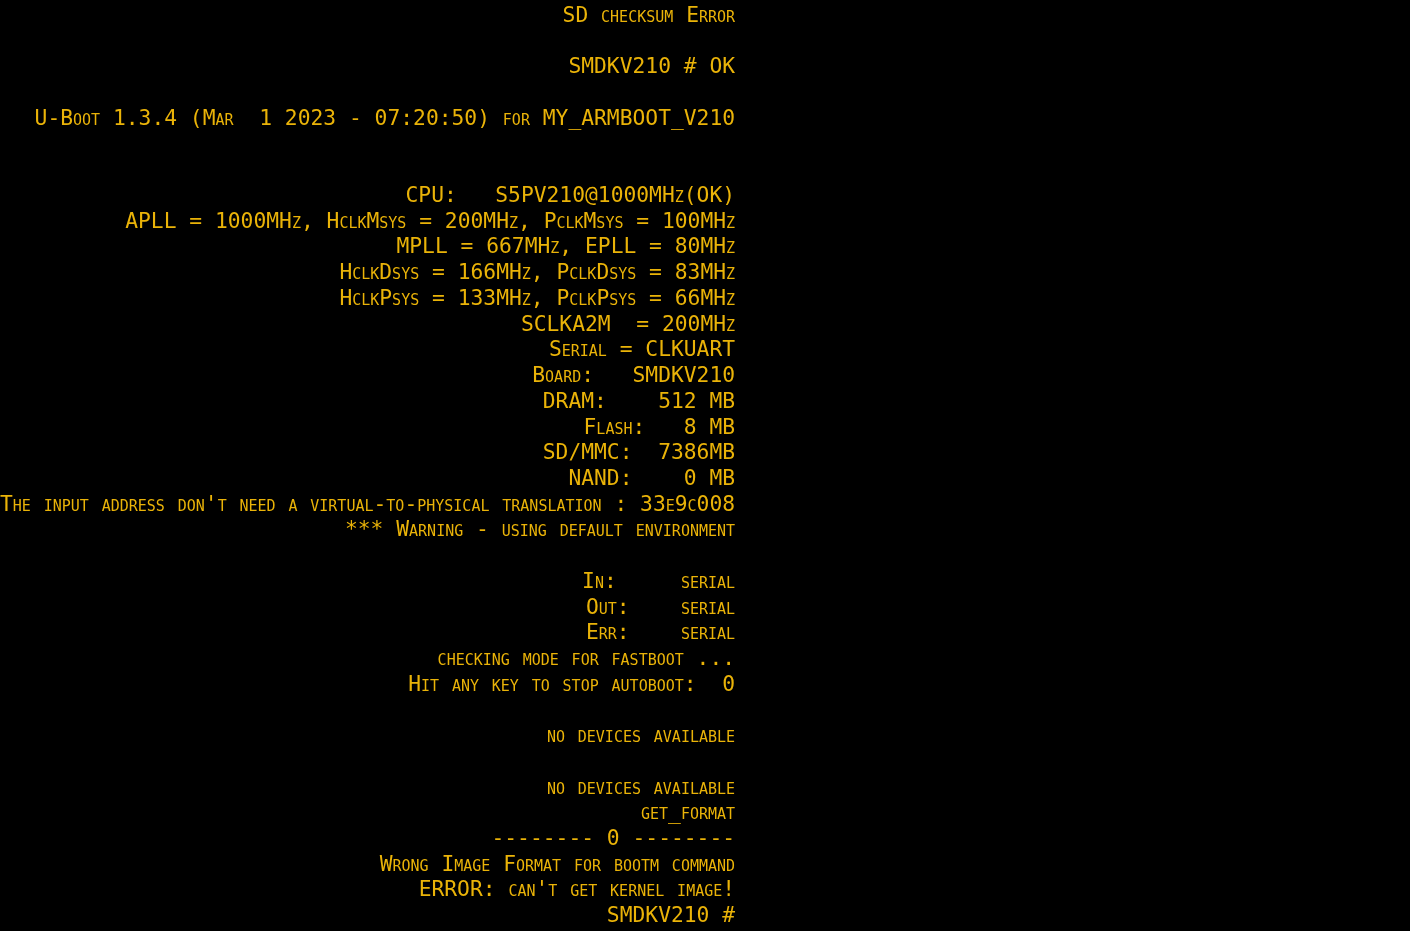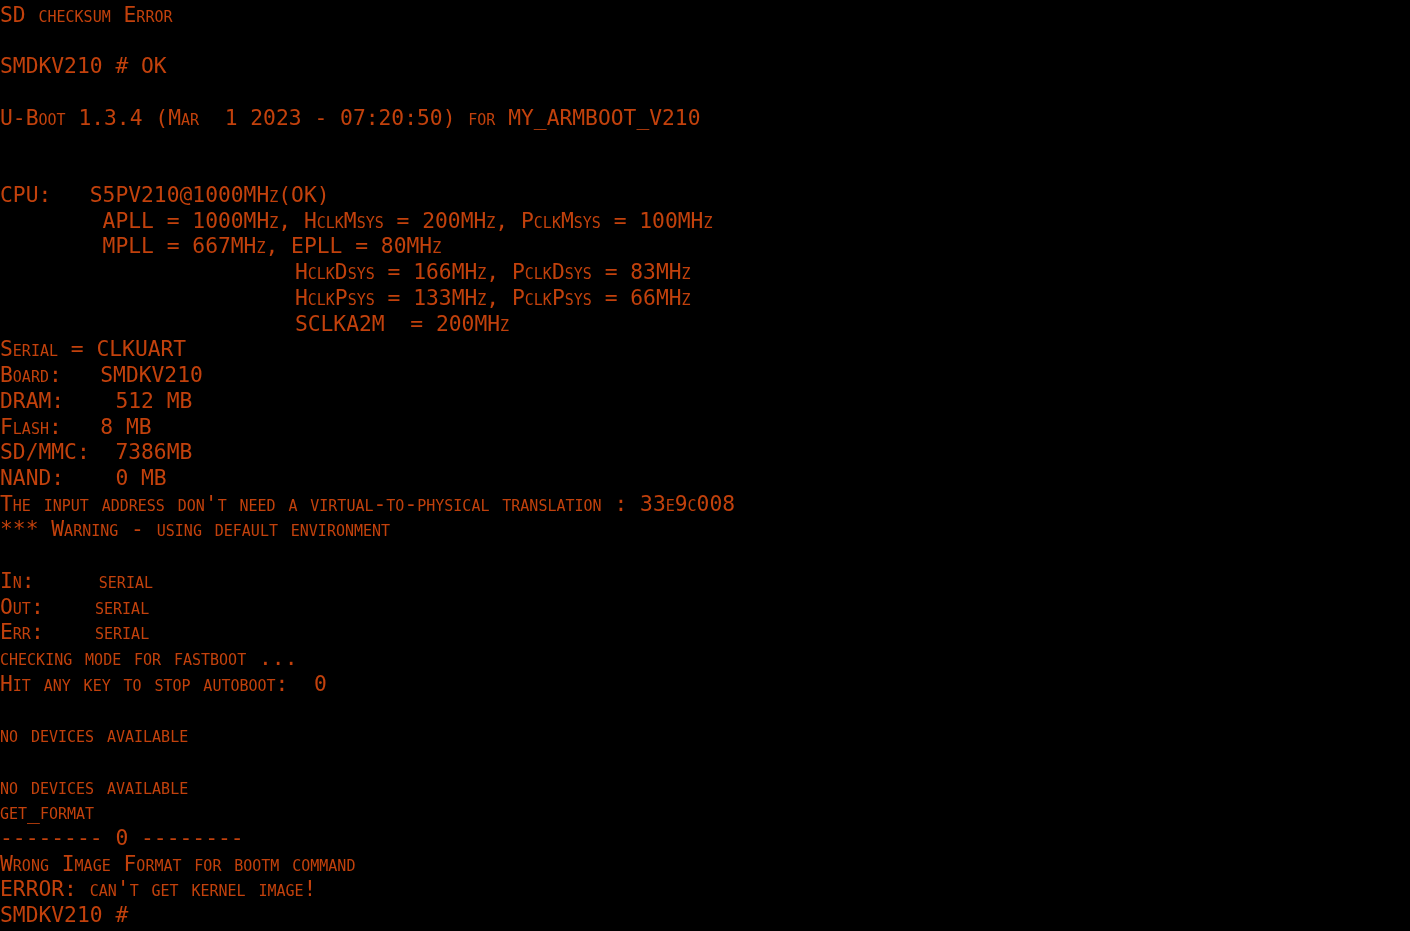--- a/index.html
+++ b/index.html
@@ -35,22 +35,23 @@
     white-space: pre;
     font-variant: small-caps;
     font-kerning: none;
     font-feature-settings: "smcp" 1;
     text-rendering: optimizeSpeed;
   }
   .line {
     display: block;
     height: 25.72px;
     white-space: pre;
-    color: #c2410c;
+    color: #eab308;
     font-family: "DejaVu Sans Mono", "Liberation Mono", monospace;
+    text-align: right;
   }
   .blank {
     display: block;
     height: 25.72px;
   }
 </style>
 </head>
 <body style="background: rgb(0, 0, 0);">
 
 <div id="console" style="background: rgb(0, 0, 0);">

